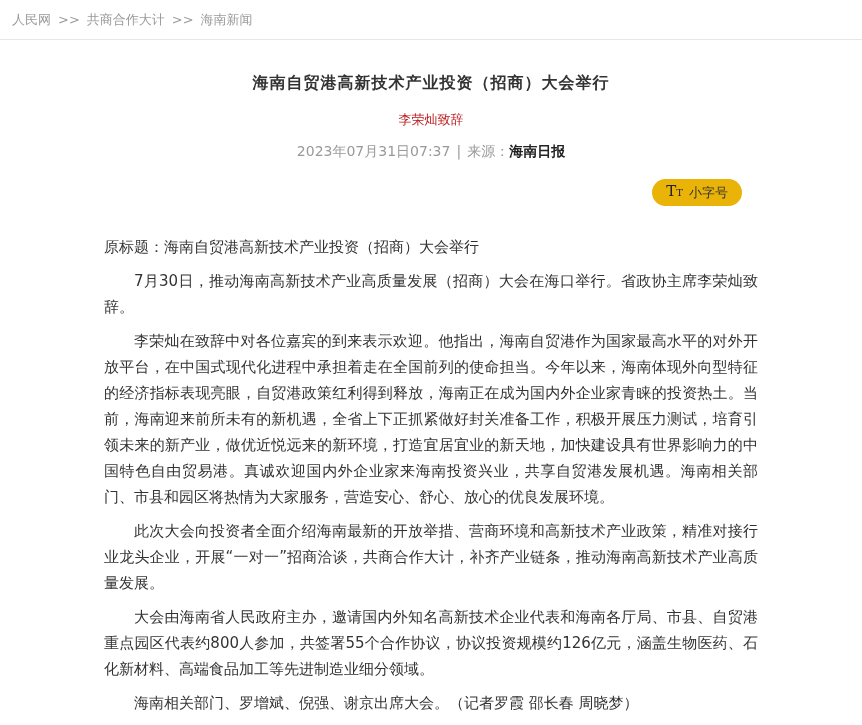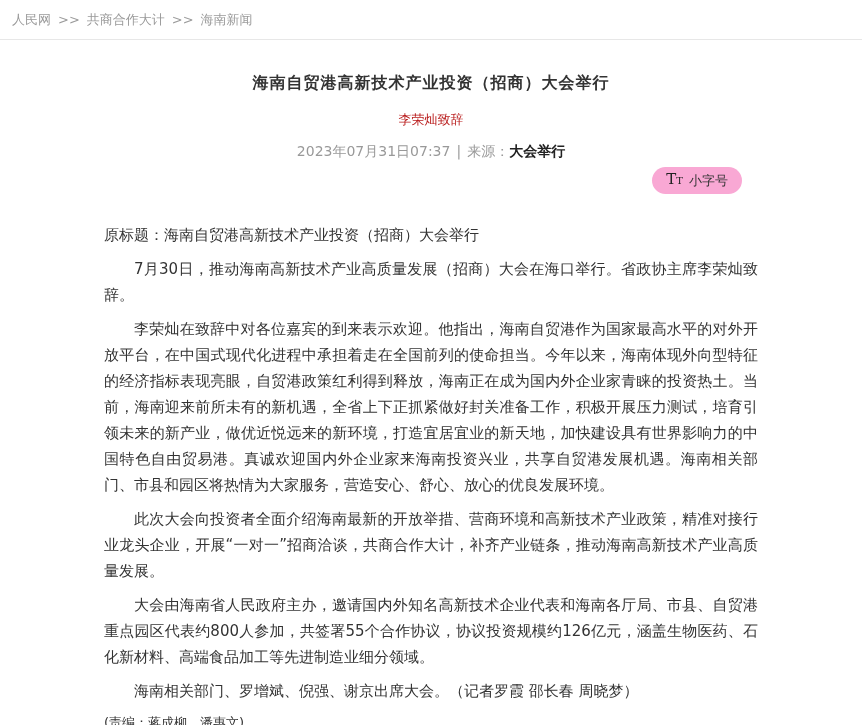--- a/index.html
+++ b/index.html
@@ -25,23 +25,23 @@
   }
   .subtitle { margin-top: 12px; font-size: 13px; color: #b91c1c; }
   .meta { margin-top: 14px; font-size: 14px; color: #999999; }
   .meta-sep { margin: 0 6px; }
   .source { color: #222222; font-weight: bold; text-decoration: none; cursor: pointer; }
 
   
   .toolbar { text-align: right; padding-right: 120px; margin-top: 6px; }
   .font-pill {
     display: inline-flex; align-items: center; gap: 6px;
-    background: #f9a8d4; border: none; border-radius: 14px;
+    background: #eab308; border: none; border-radius: 14px;
     padding: 4px 14px 5px; font-size: 13px; color: #333333;
-    cursor: pointer; font-family: inherit; line-height: 17px;
+    cursor: pointer; font-family: inherit; line-height: 17px; margin-top: 12px;
   }
   .tt { font-family: "DejaVu Serif", "Liberation Serif", serif; color: #222222; }
   .t-big { font-size: 15px; }
   .t-small { font-size: 10px; }
 
   
   .article-body {
     padding: 6px 104px 0;
     font-size: 15px; line-height: 26px; color: #333333;
     text-align: justify;
@@ -58,21 +58,21 @@
 </head>
 <body>
 
 <nav class="breadcrumb"><a class="bc-link">人民网</a><span class="bc-sep">&gt;&gt;</span><a class="bc-link">共商合作大计</a><span class="bc-sep">&gt;&gt;</span><a class="bc-link">海南新闻</a></nav>
 <hr class="divider">
 
 <header class="article-header">
   <h1 class="title">海南自贸港高新技术产业投资（招商）大会举行</h1>
   <div class="subtitle">李荣灿致辞</div>
   <div class="meta">
-    <span>2023年07月31日07:37</span><span class="meta-sep">|</span><span>来源：</span><a class="source">大会举行</a>
+    <span>2023年07月31日07:37</span><span class="meta-sep">|</span><span>来源：</span><a class="source">海南日报</a>
   </div>
   <div class="toolbar">
     <button class="font-pill">
       <span class="tt"><span class="t-big">T</span><span class="t-small">T</span></span>
       <span>小字号</span>
     </button>
   </div>
 </header>
 
 <main class="article-body">

